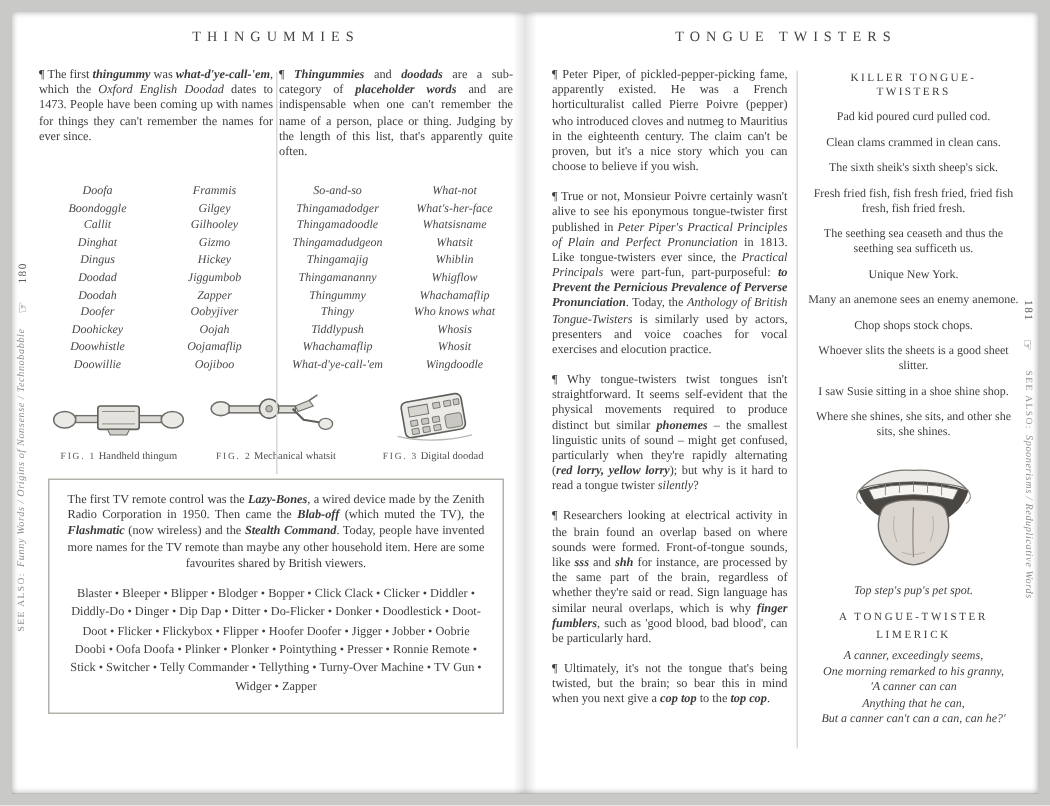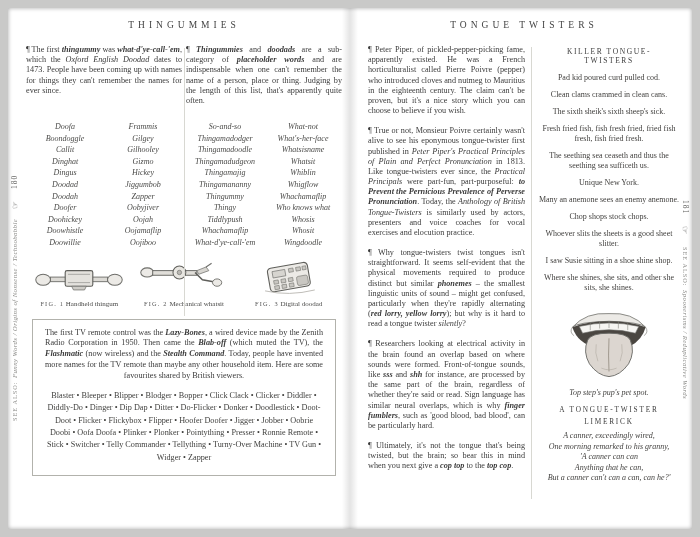--- a/index.html
+++ b/index.html
@@ -225,21 +225,21 @@
             <path d="M33 26.5 L33 35.5 M44 25 L44 33.5 M55 24.5 L55 33 M66 25 L66 33.5 M77 26.5 L77 35.5" stroke="#85857f" stroke-width=".7"></path>
             <path d="M30 47 Q34 39 55 39 Q76 39 80 47 Q86 61 78 75 Q68 89 55 90 Q42 89 32 75 Q24 61 30 47 Z" fill="#dcd6d0" stroke="#6b6b67" stroke-width="1.1"></path>
             <path d="M55 45 Q54 65 55 84" stroke="#8d857a" stroke-width=".9" fill="none"></path>
             <path d="M40 52 Q38 62 42 72 M70 52 Q72 62 68 72 M46 80 Q55 84 64 80" stroke="#aaa49b" stroke-width=".6" fill="none"></path>
             <path d="M12 32 Q8 38 14 42 M98 32 Q102 38 96 42" stroke="#85857f" stroke-width=".8" fill="none"></path>
           </svg>
         </div>
         <div class="palindrome-text">Top step's pup's pet spot.</div>
         <div class="sub-heading">A TONGUE-TWISTER LIMERICK</div>
         <div class="limerick-lines">
-            <div class="lim-line">A canner, exceedingly wired,</div>
+            <div class="lim-line">A canner, exceedingly seems,</div>
             <div class="lim-line">One morning remarked to his granny,</div>
             <div class="lim-line">'A canner can can</div>
             <div class="lim-line">Anything that he can,</div>
             <div class="lim-line">But a canner can't can a can, can he?'</div>
           </div>
       </div>
     </div>
   </div>
 
   <div class="side-strip side-left-strip">

